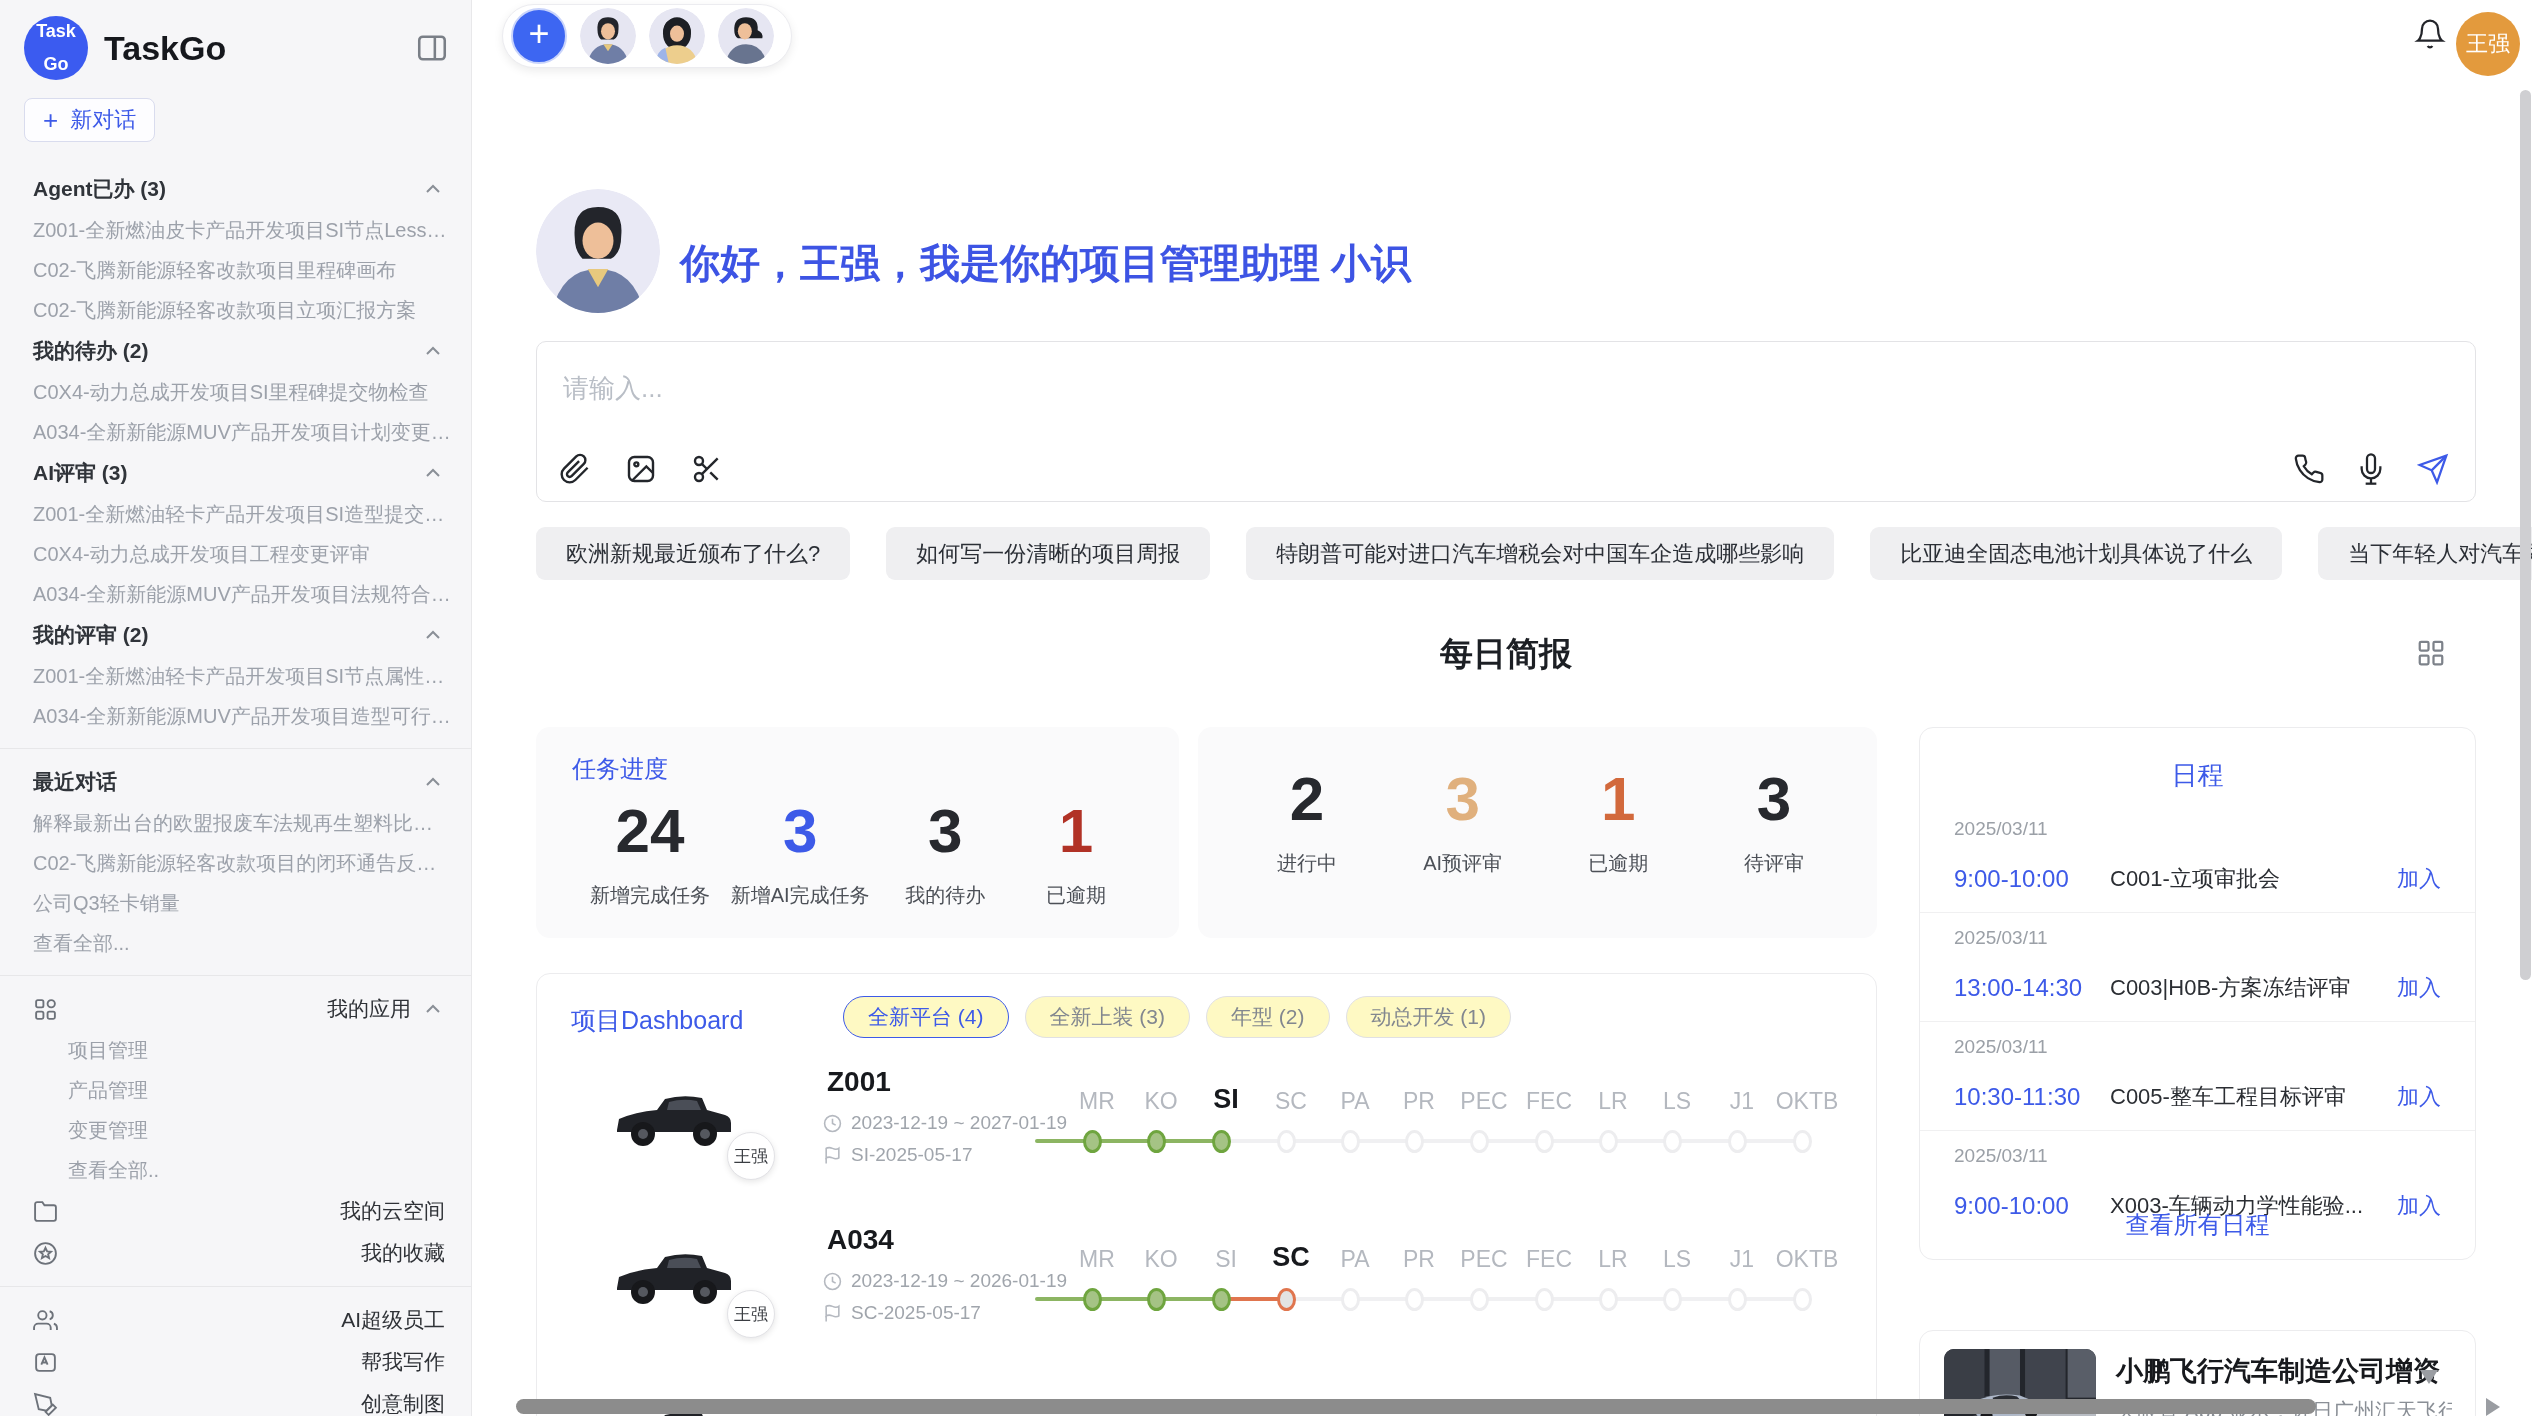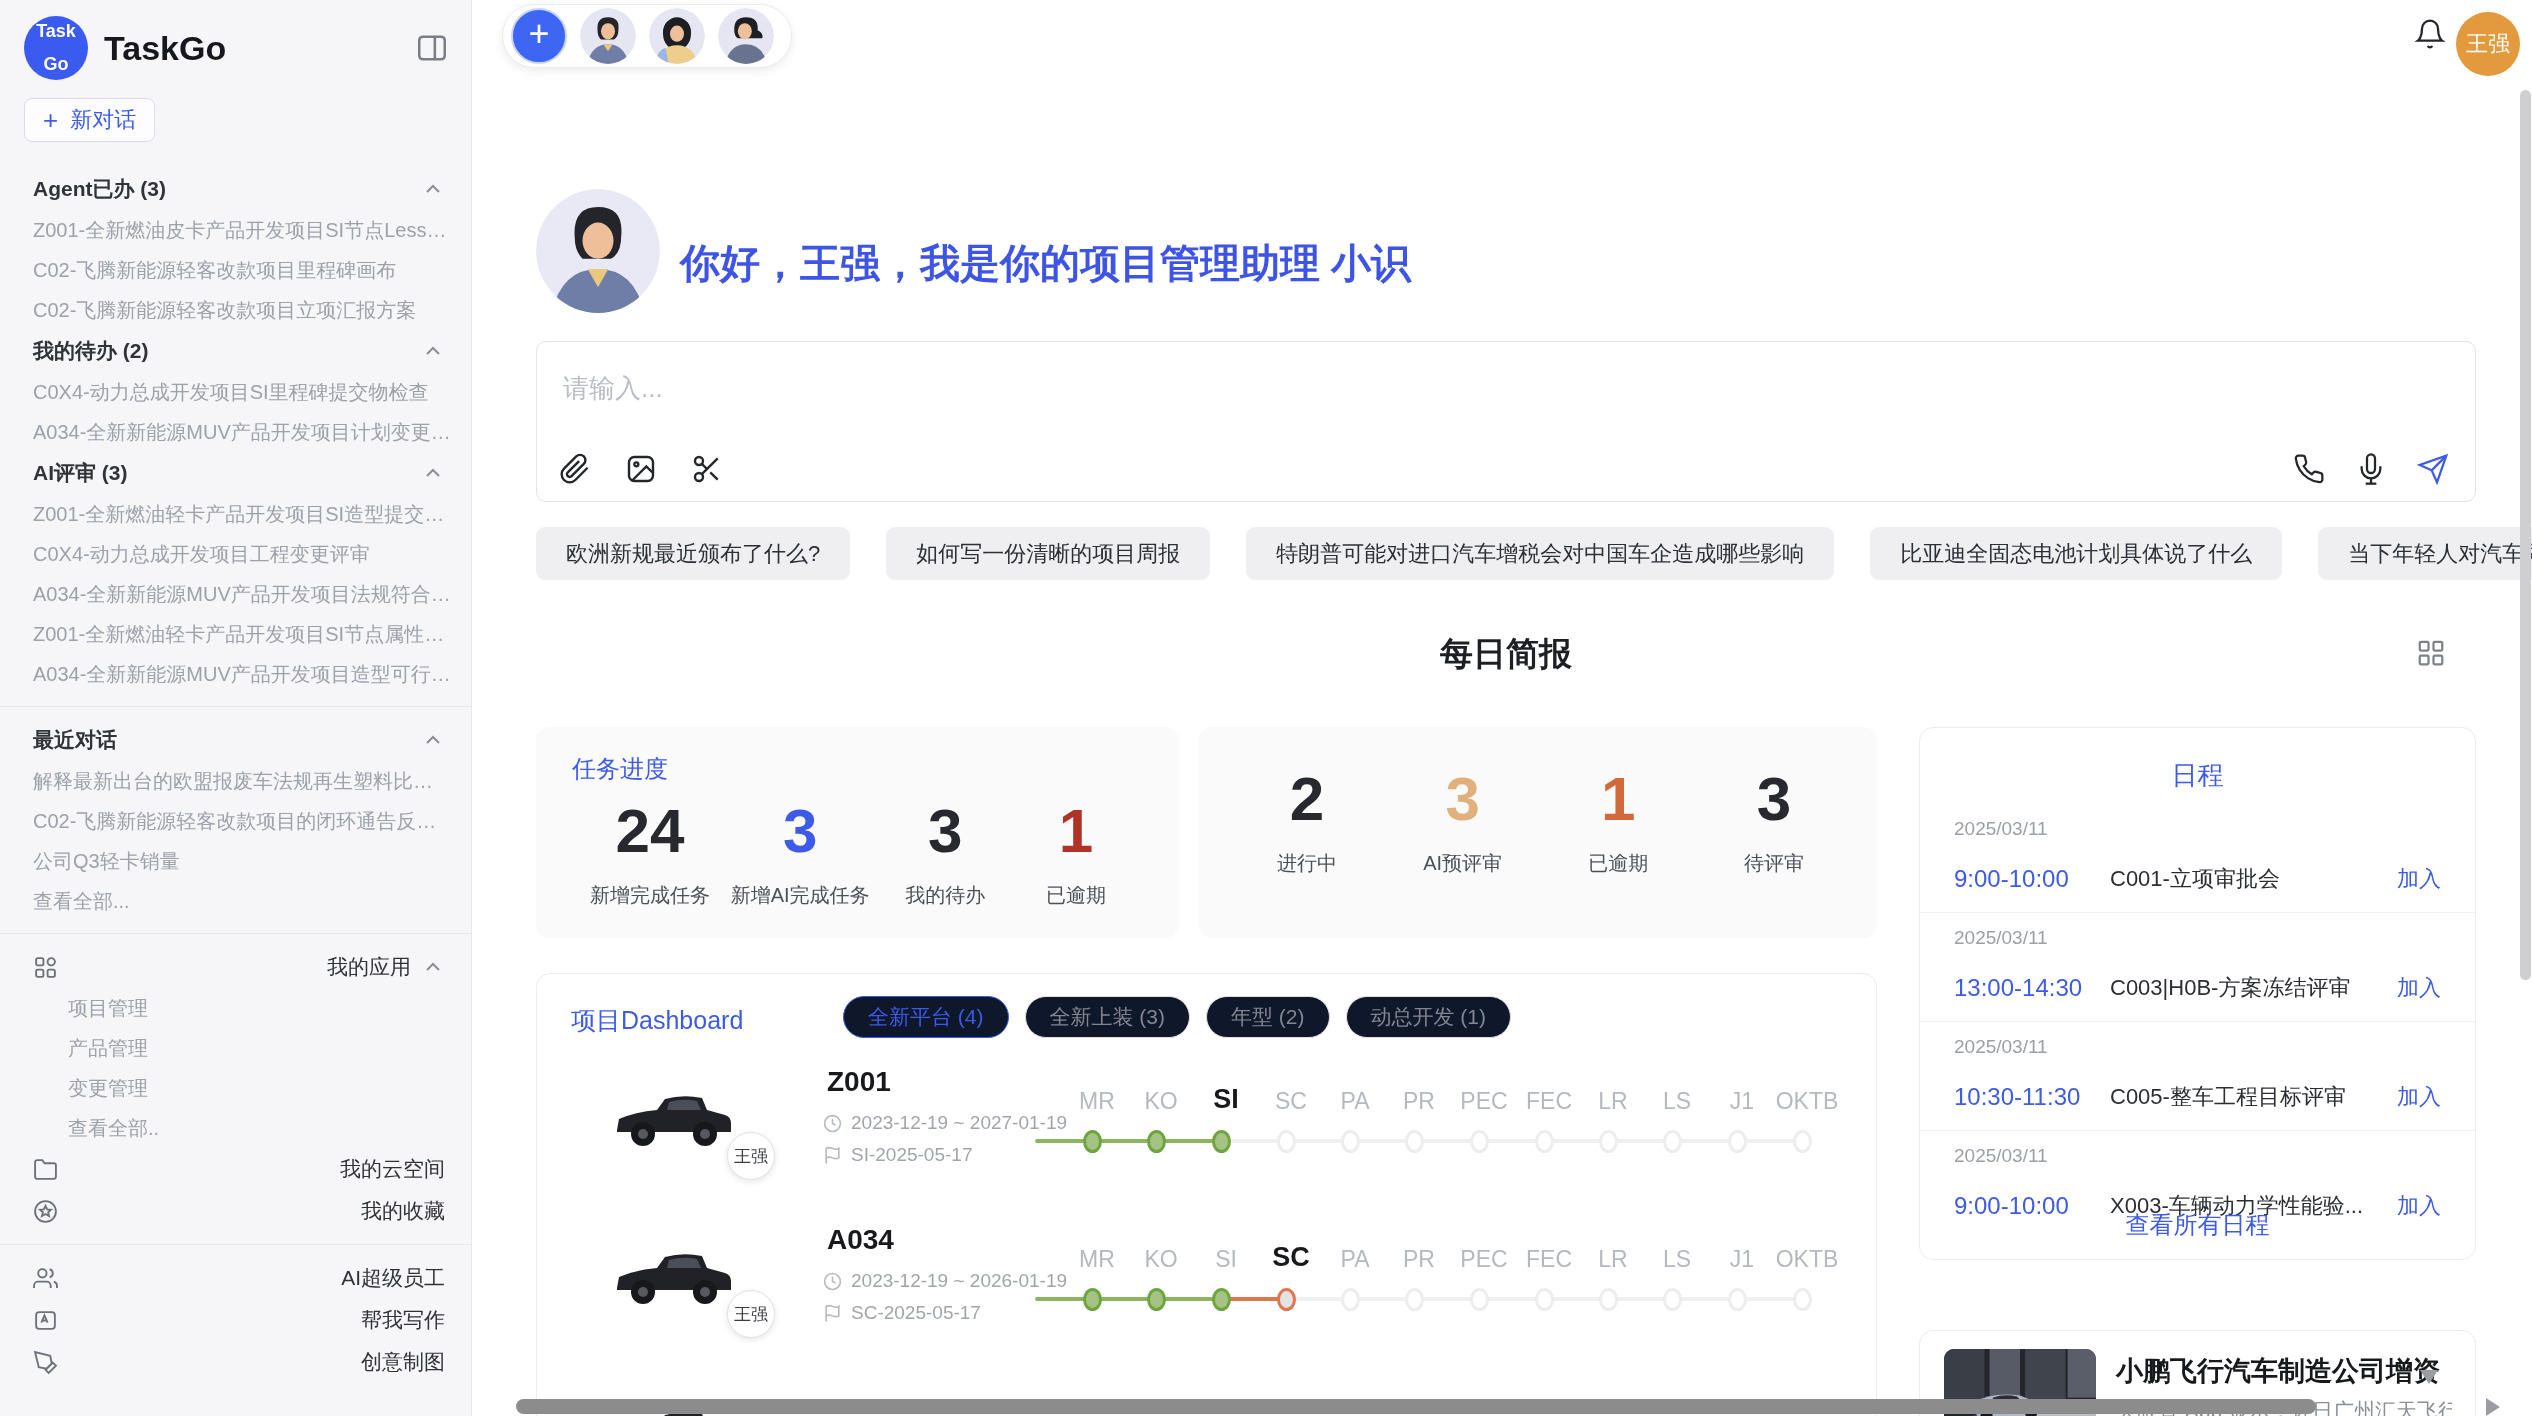--- a/index.html
+++ b/index.html
@@ -62,21 +62,21 @@
   .stat-v.blue{color:#3d5ae8;}
   .stat-v.red{color:#b13226;}
   .stat-v.tan{color:#e0b07d;}
   .stat-v.orange{color:#d2693c;}
   .stat-l{font-size:20px;color:#4c5057;margin-top:16px;white-space:nowrap;}
 
   
   .dash{position:absolute;left:536px;top:973px;width:1341px;height:520px;border:1px solid #ececee;border-radius:14px;background:#fff;box-sizing:border-box;overflow:hidden;}
   .dash-title{position:absolute;left:34px;top:30px;font-size:25px;color:#3d5ae8;}
   .filters{position:absolute;left:306px;top:22px;display:flex;gap:16px;}
-  .fpill{height:42px;border-radius:22px;padding:0 24px;font-size:21px;display:flex;align-items:center;background:#0f172a;border:1px solid #e0e0e3;color:#82878f;cursor:pointer;font-family:inherit;white-space:nowrap;}
+  .fpill{height:42px;border-radius:22px;padding:0 24px;font-size:21px;display:flex;align-items:center;background:#fef9c3;border:1px solid #e0e0e3;color:#82878f;cursor:pointer;font-family:inherit;white-space:nowrap;}
   .fpill.active{border-color:#3d5ae8;color:#3d5ae8;}
   .truck{position:absolute;left:70px;width:130px;height:90px;border-radius:10px;overflow:hidden;}
   .owner{position:absolute;left:190px;width:46px;height:46px;border-radius:50%;background:#fff;border:1px solid #e2e2e6;box-shadow:0 2px 6px rgba(0,0,0,.10);font-size:17px;color:#3a3d42;display:flex;align-items:center;justify-content:center;}
   .pname{position:absolute;left:290px;font-size:28px;font-weight:bold;color:#17191d;}
   .pmeta{position:absolute;left:286px;display:flex;align-items:center;gap:9px;font-size:19px;color:#a0a5ac;}
   .pmeta .mic2{width:19px;height:19px;color:#b5b9c0;}
   .ms-l{position:absolute;width:88px;text-align:center;font-size:23px;color:#b4b8bf;}
   .ms-l.cur{font-size:27px;color:#17191d;font-weight:bold;}
   .node{position:absolute;width:19px;height:23px;border-radius:50%;box-sizing:border-box;z-index:2;}
   .node.g{background:#a5c385;border:3px solid #6fa53f;}
@@ -164,20 +164,28 @@
       <span class="chev">
           <svg viewBox="0 0 24 24" fill="none" stroke="currentColor" stroke-width="2">
             <polyline points="6 15 12 9 18 15"></polyline>
           </svg>
         </span>
     </div>
     <div class="sb-item">Z001-全新燃油轻卡产品开发项目SI造型提交物评审</div>
     <div class="sb-item">C0X4-动力总成开发项目工程变更评审</div>
     <div class="sb-item">A034-全新新能源MUV产品开发项目法规符合性评审</div>
 
+    <div class="sb-header">
+      <span class="sp">我的评审 (2)</span>
+      <span class="chev">
+          <svg viewBox="0 0 24 24" fill="none" stroke="currentColor" stroke-width="2">
+            <polyline points="6 15 12 9 18 15"></polyline>
+          </svg>
+        </span>
+    </div>
     <div class="sb-item">Z001-全新燃油轻卡产品开发项目SI节点属性5D文件评审</div>
     <div class="sb-item">A034-全新新能源MUV产品开发项目造型可行性评审</div>
 
     <div class="sb-div"></div>
 
     <div class="sb-header">
       <span class="sp">最近对话</span>
       <span class="chev">
           <svg viewBox="0 0 24 24" fill="none" stroke="currentColor" stroke-width="2">
             <polyline points="6 15 12 9 18 15"></polyline>

